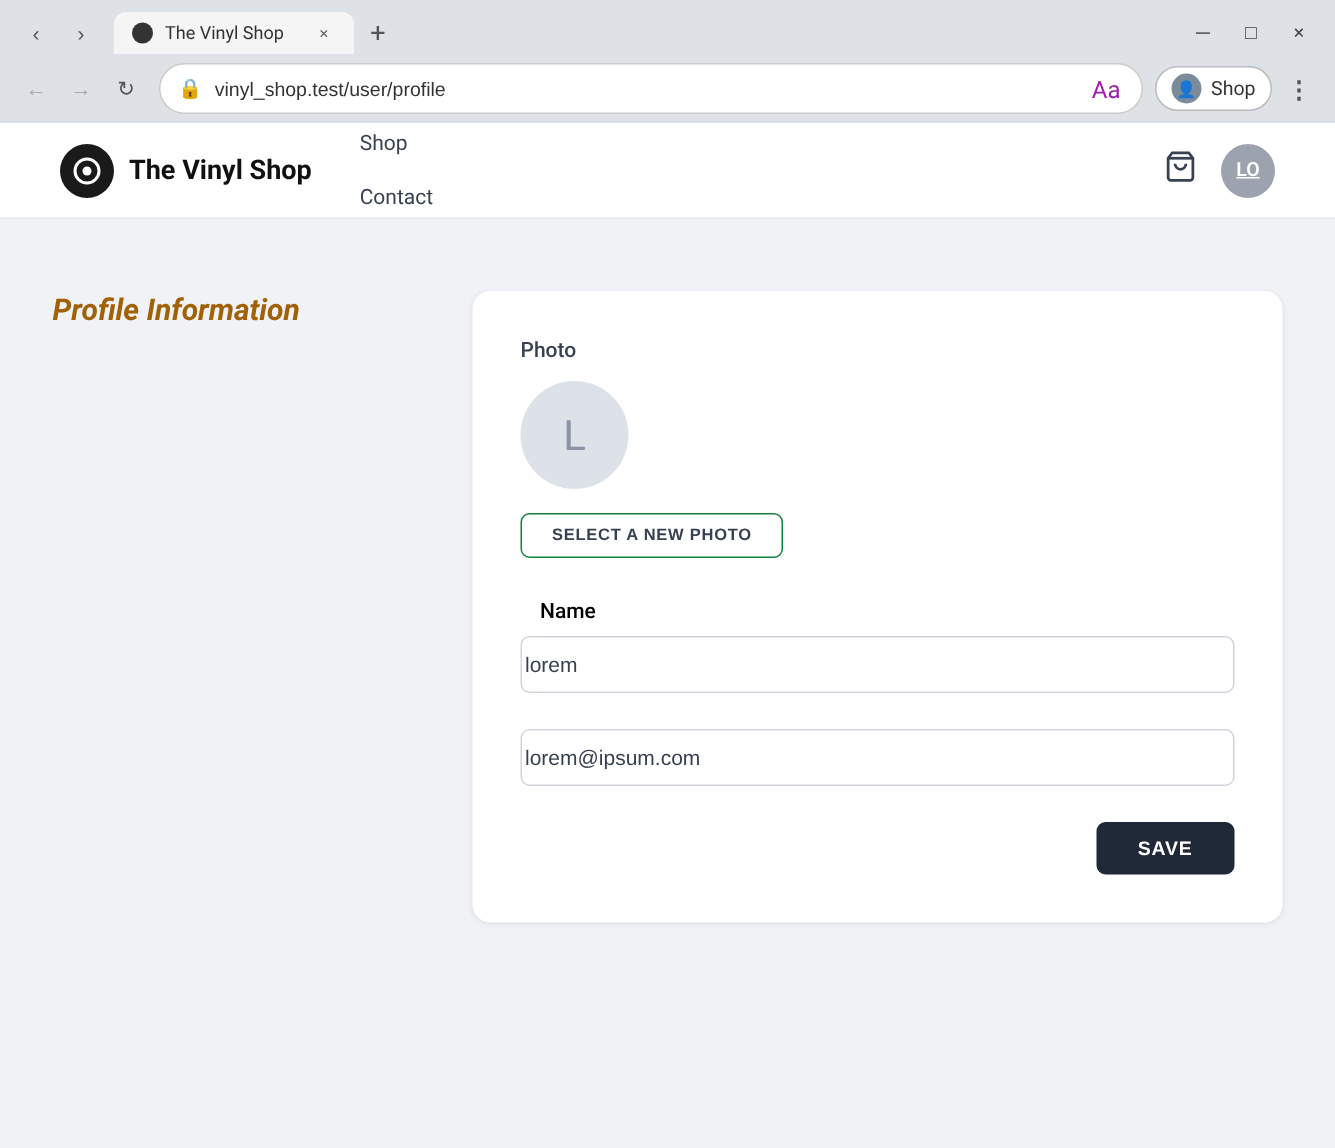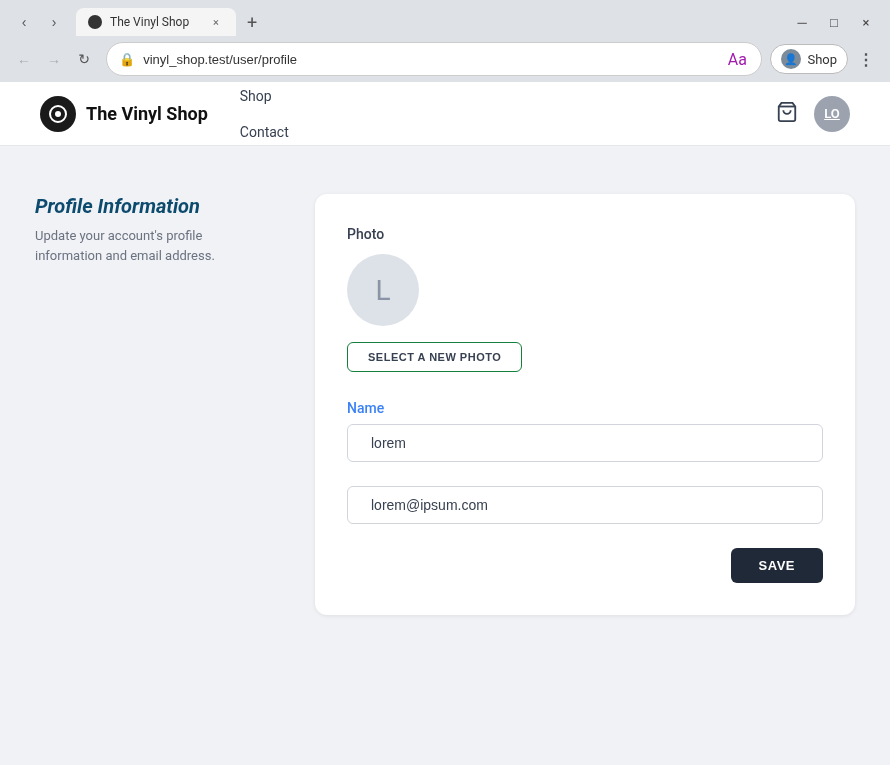--- a/index.html
+++ b/index.html
@@ -253,21 +253,21 @@
       align-items: flex-start;
     }
     .page-sidebar {
       width: 220px;
       flex-shrink: 0;
     }
     .page-sidebar-title {
       font-size: 20px;
       font-weight: 700;
       font-style: italic;
-      color: #0c4a6e;
+      color: #a16207;
       margin-bottom: 8px;
     }
     .page-sidebar-desc {
       font-size: 13px;
       color: #6b7280;
       line-height: 1.5;
     }
 
     .profile-card {
       background: white;
@@ -309,27 +309,28 @@
 
     .form-section {
       margin-top: 28px;
     }
     .form-group {
       margin-bottom: 24px;
     }
     .form-label {
       font-size: 14px;
       font-weight: 500;
-      color: #3b82f6;
+      color: #000000;
       margin-bottom: 8px;
       display: block;
+      margin-left: 13px;
     }
     .form-input {
       width: 100%;
-      padding: 10px 23px;
+      padding: 10px 2px;
       border: 1px solid #d1d5db;
       border-radius: 6px;
       font-size: 14px;
       color: #374151;
       outline: none;
       background: white;
     }
 
     .card-footer {
       display: flex;
@@ -420,21 +421,20 @@
           </svg>
         </div>
         <div class="user-avatar">LO</div>
       </div>
     </header>
 
     <div class="page-content">
 
       <div class="page-sidebar">
         <h2 class="page-sidebar-title">Profile Information</h2>
-        <p class="page-sidebar-desc">Update your account's profile information and email address.</p>
       </div>
 
       <div class="profile-card">
 
         <div>
           <div class="section-label">Photo</div>
           <div class="photo-placeholder">
             <span>L</span>
           </div>
           <button class="select-photo-btn">SELECT A NEW PHOTO</button>

